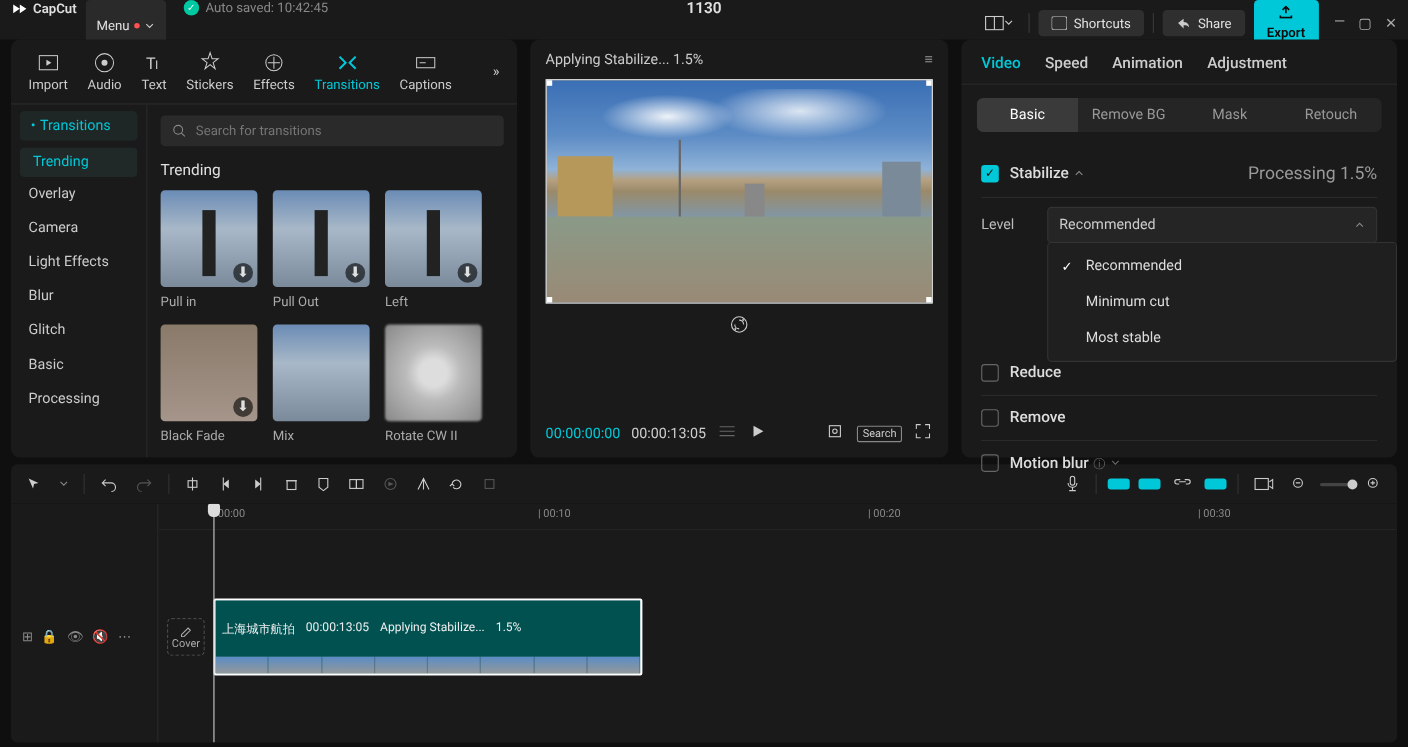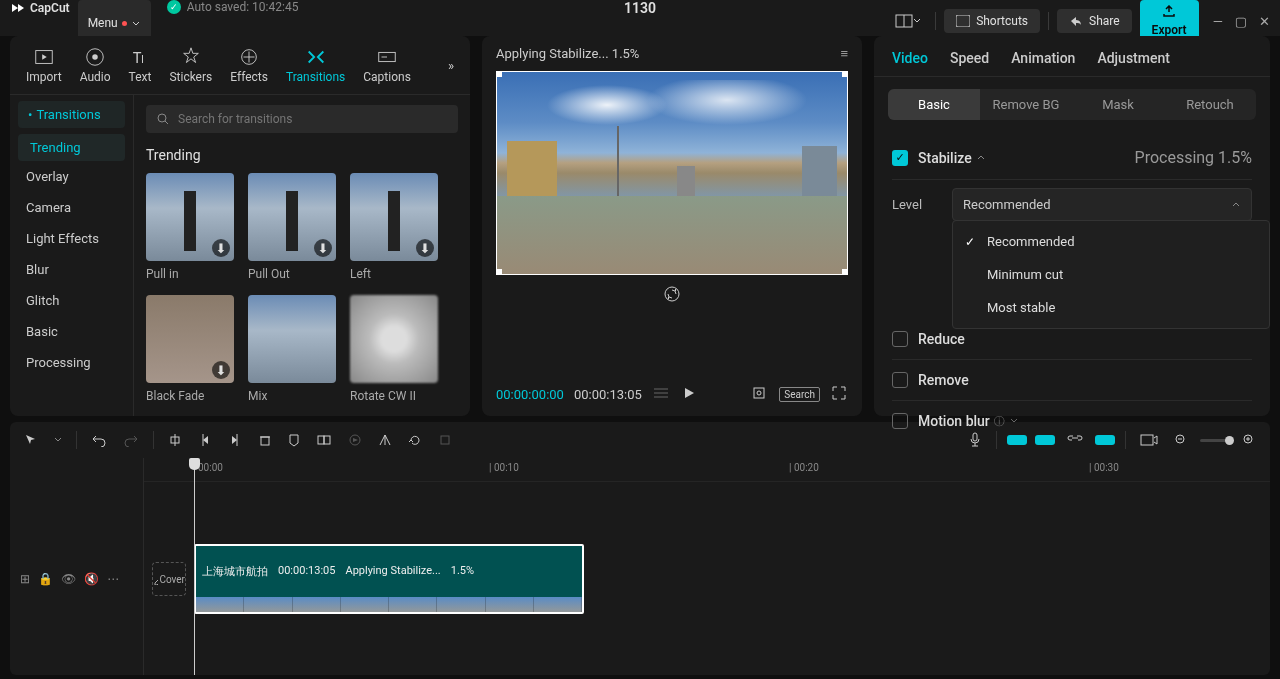--- a/index.html
+++ b/index.html
@@ -103,21 +103,21 @@
 .tb-sep { width: 1px; height: 18px; background: #333; margin: 0 2px; }
 .tb-right { margin-left: auto; display: flex; align-items: center; gap: 8px; }
 .tb-pill { background: #00c8d8; width: 20px; height: 10px; border-radius: 3px; }
 .zoom-slider { width: 30px; height: 3px; background: #444; border-radius: 2px; position: relative; }
 .zoom-slider::after { content:""; position:absolute; right:-4px; top:-3px; width:9px; height:9px; background:#ccc; border-radius:50%; }
 
 
 .timeline-area { background: #1a1a1a; margin: 0 10px 10px; border-radius: 0 0 6px 6px; height: 217px; display: flex; }
 .tl-left { width: 134px; border-right: 1px solid #2a2a2a; display: flex; flex-direction: column; }
 .tl-left-icons { display: flex; gap: 8px; padding: 114px 10px 0; color: #888; font-size: 12px; align-items: center; }
-.cover-btn { width: 34px; height: 34px; border: 1px dashed #555; border-radius: 4px; display: flex; flex-direction: row; align-items:center; justify-content:center; color:#aaa; font-size:10px; cursor:pointer; gap:1px;text-align:right; }
+.cover-btn { width: 34px; height: 34px; border: 1px dashed #555; border-radius: 4px; display: flex; flex-direction: column; align-items:center; justify-content:center; color:#aaa; font-size:10px; cursor:pointer; gap:1px;text-align:right; }
 .tl-main { flex: 1; position: relative; overflow: hidden; }
 .ruler { height: 24px; display: flex; position: relative; color: #888; font-size: 10px; border-bottom: 1px solid #252525; }
 .ruler-mark { position: absolute; top: 4px; }
 .playhead { position: absolute; left: 50px; top: 0; bottom: 0; width: 1px; background: #ccc; z-index: 5; }
 .playhead::before { content:""; position:absolute; top:0; left:-5px; width:11px; height:12px; background:#ddd; border-radius: 2px 2px 5px 5px; }
 .clip { position: absolute; left: 50px; top: 86px; width: 390px; height: 70px; background: #0a5a5a; border: 2px solid #fff; border-radius: 2px; overflow: hidden; }
 .clip-head { background: rgba(0,80,80,.9); padding: 18px 6px; font-size: 11px; display: flex; gap: 10px; color: #eee; }
 .clip-thumbs { display: flex; height: 48px; }
 .clip-thumbs div { flex:1; background: linear-gradient(180deg,#5a8cc5,#b5a080 50%,#7a9ab8); border-right: 1px solid rgba(0,0,0,.2); }
 .cover-wrap { position: absolute; left: 8px; top: 104px; }

